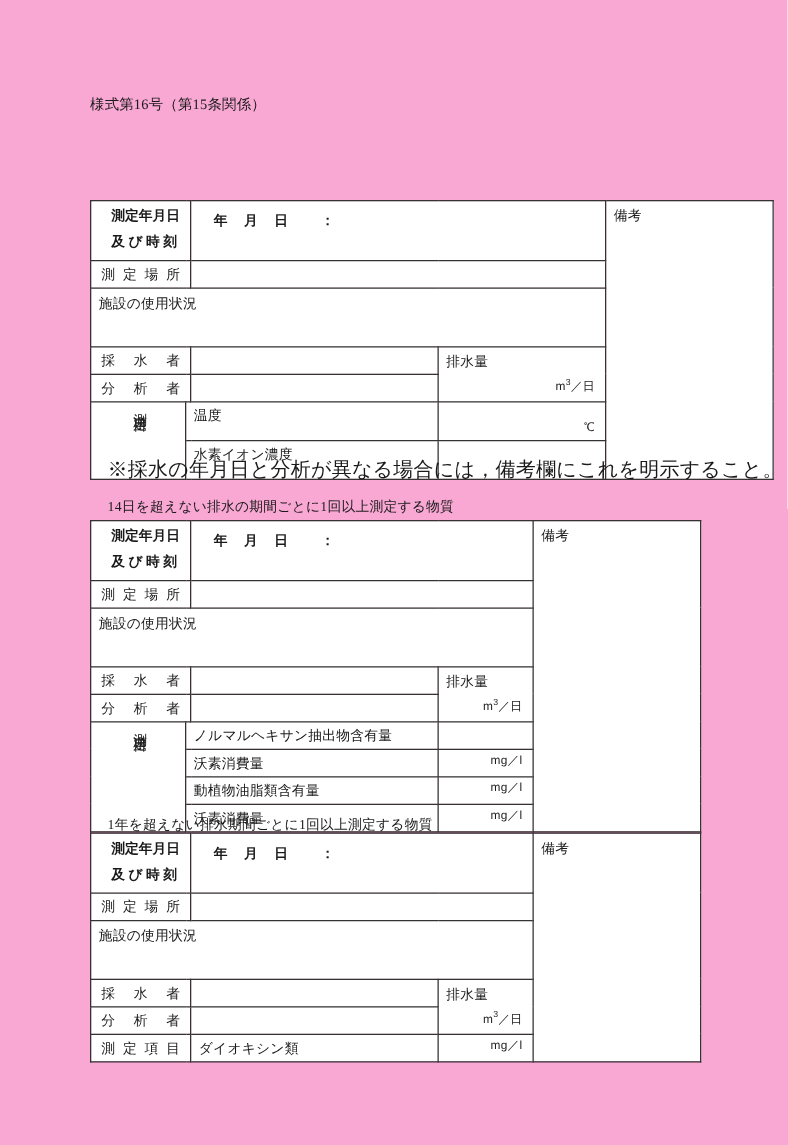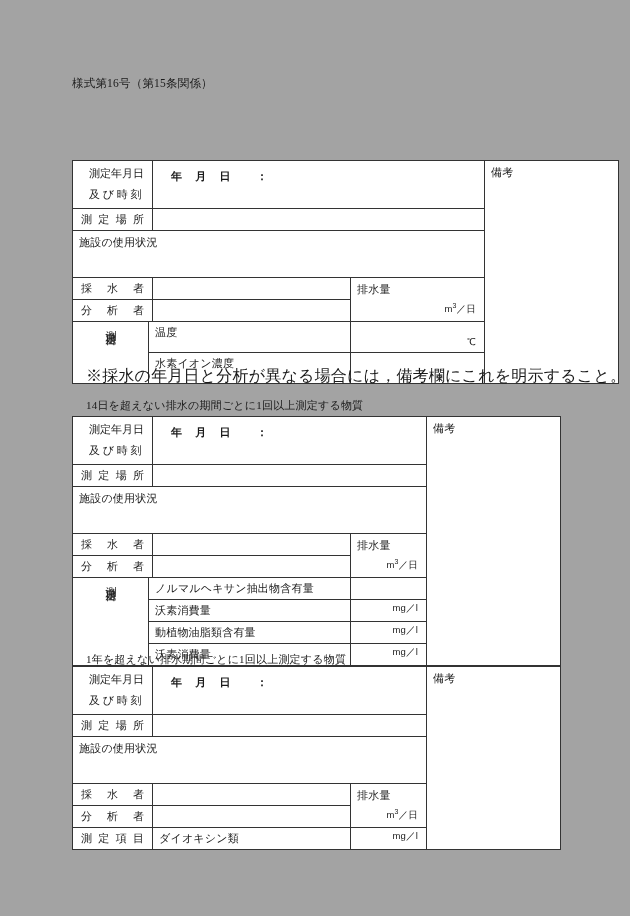--- a/index.html
+++ b/index.html
@@ -13,21 +13,21 @@
     position: relative;
     font-family: "Liberation Serif", "DejaVu Serif", serif;
     color: #1a1a1a;
     -webkit-font-smoothing: antialiased;
   }
   .page {
     position: absolute;
     left: 0; top: 0;
     width: 630px;
     height: 916px;
-    background: #a3a3a3;
+    background: #f9a8d4;
     overflow: hidden;
   }
 
   
   .form-no {
     position: absolute;
     left: 72px;
     top: 76px;
     font-size: 11.5px;
     letter-spacing: 0.2px;
@@ -101,20 +101,21 @@
   }
   .lbl-left {
     display: block;
     padding: 4px 6px;
     white-space: nowrap;
     letter-spacing: 0.2px;
   }
   .two-line {
     line-height: 1.35;
     padding: 2px 8px 3px 8px;
+    font-weight: bold;
   }
   .datetime-cell {
     display: block;
     padding: 8px 0 8px 0;
     text-align: left;
     letter-spacing: 0.2px;
     padding-left: 18px;
     font-weight: bold;
   }
   .datetime-cell .sp { display: inline-block; width: 13px; }

